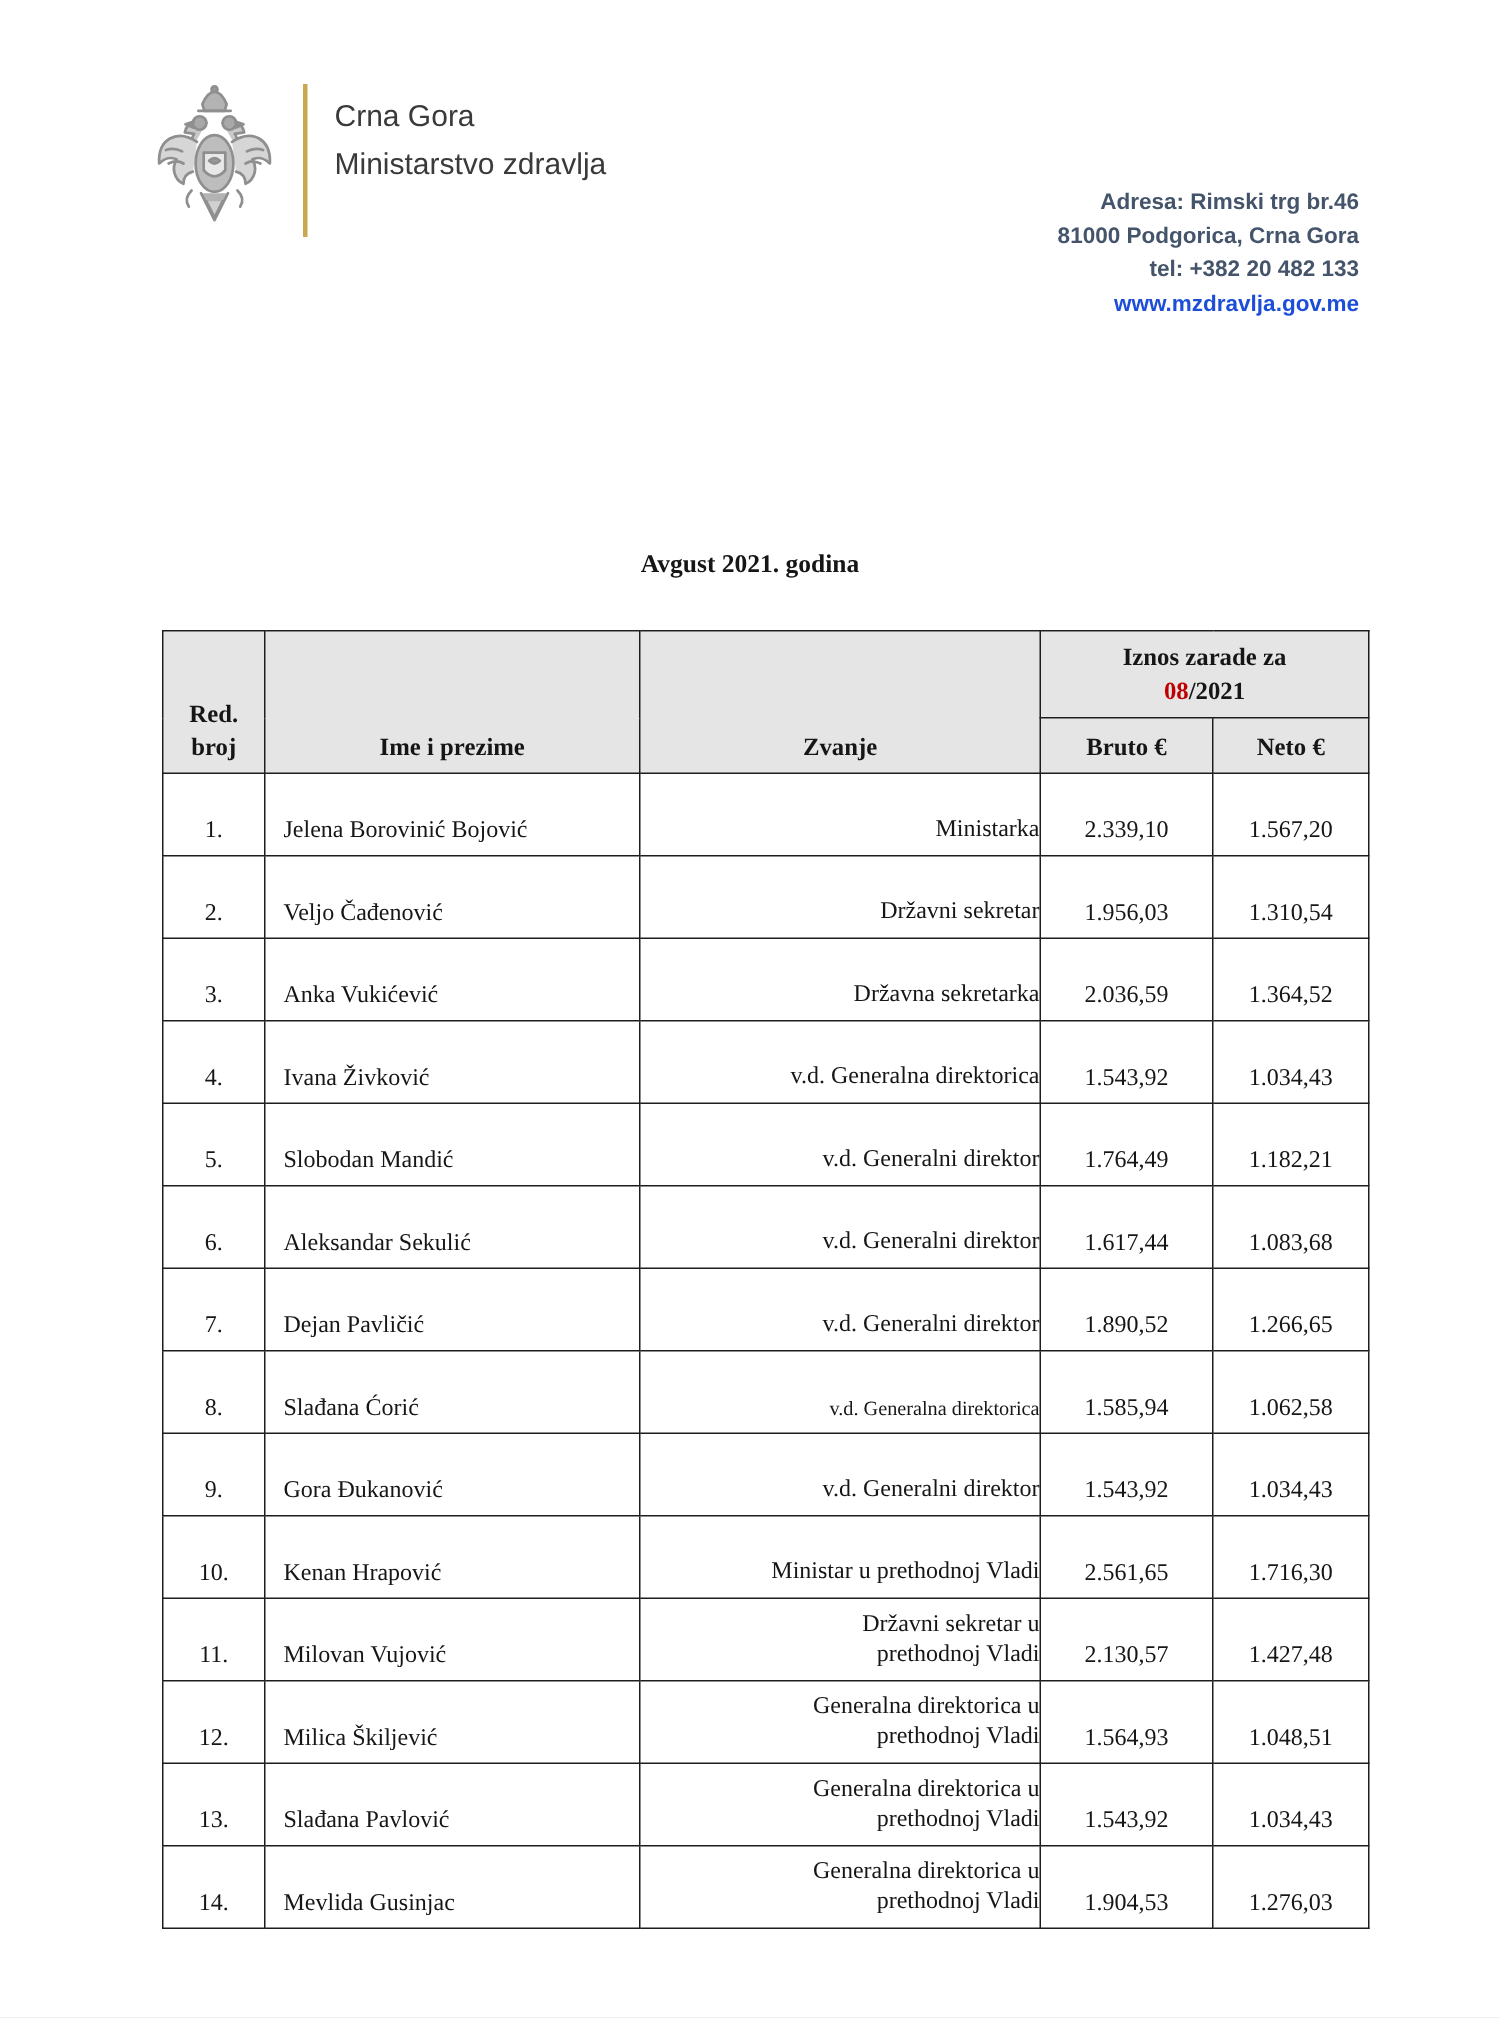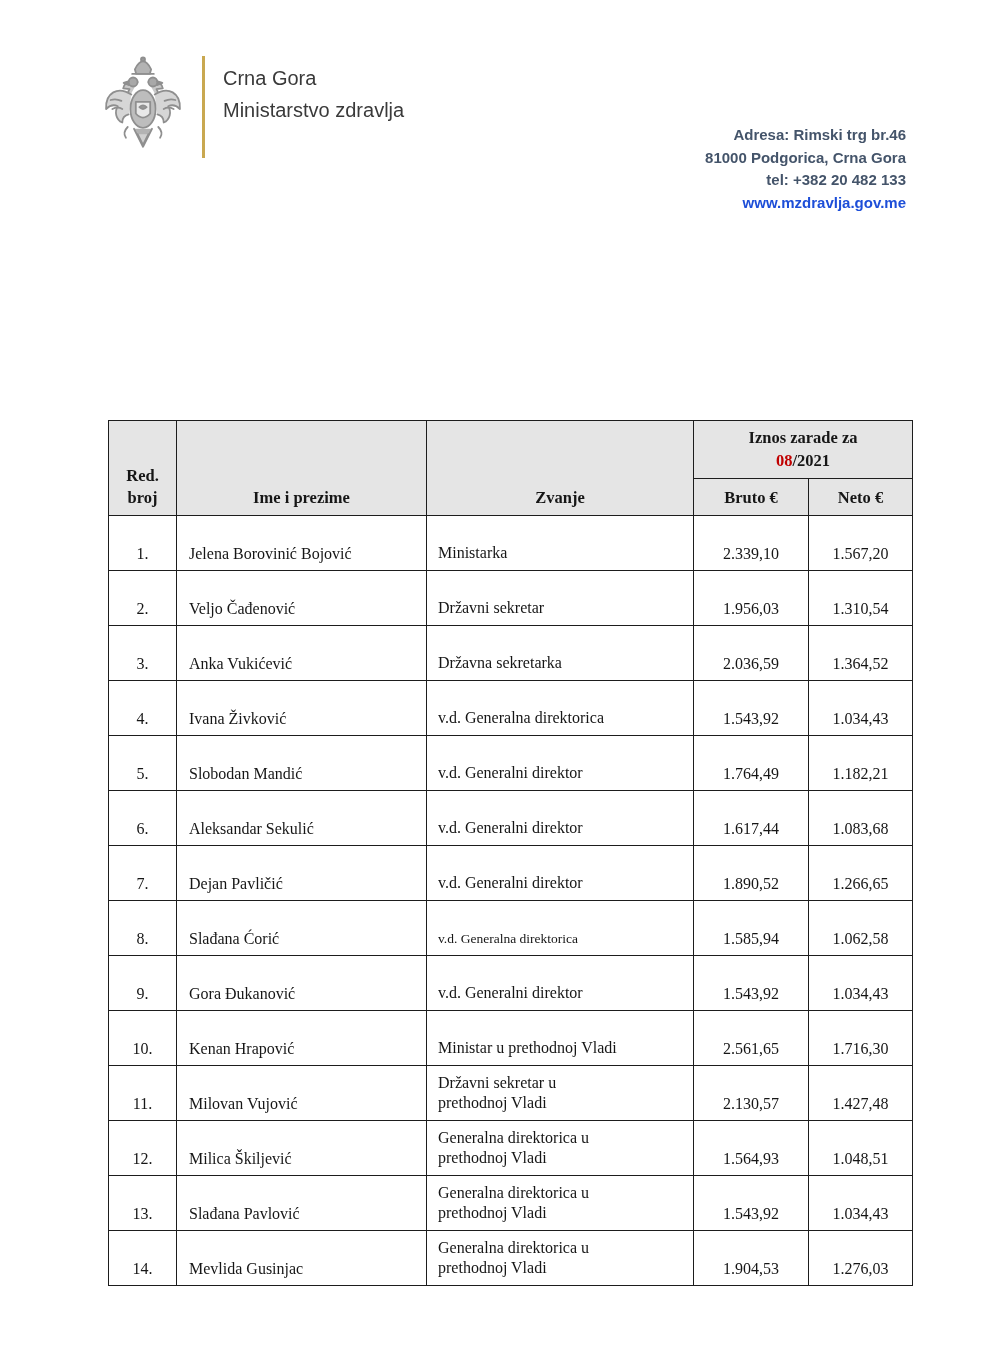--- a/index.html
+++ b/index.html
@@ -116,21 +116,21 @@
   .month-red { color: #c00000; }
 
   table.salary tbody tr { height: 55px; }
   table.salary tbody td {
     vertical-align: bottom;
     padding-bottom: 7px;
     background: #ffffff;
   }
   td.c-num   { text-align: center; }
   td.c-name  { text-align: left; padding-left: 12px; }
-  td.c-title { text-align: left; padding-left: 11px; white-space: pre-line; line-height: 1.25; }
+  td.c-title { text-align: right; white-space: pre-line; line-height: 1.25; }
   td.c-title.small { font-size: 13.5px; }
   td.c-money { text-align: center; }
 </style>
 </head>
 <body>
 
 <div class="page">
 
   <div class="brand">
     <svg class="coat-of-arms" viewBox="0 0 100 120" xmlns="http://www.w3.org/2000/svg">
@@ -168,20 +168,21 @@
     </div>
   </div>
 
   <div class="address-block">
     <div>Adresa: Rimski trg br.46</div>
     <div>81000 Podgorica, Crna Gora</div>
     <div>tel: +382 20 482 133</div>
     <div><span class="website">www.mzdravlja.gov.me</span></div>
   </div>
 
+  <div class="doc-subtitle">Avgust 2021. godina</div>
 
   <table class="salary">
     <colgroup>
       <col style="width:68px">
       <col style="width:250px">
       <col style="width:267px">
       <col style="width:115px">
       <col style="width:104px">
     </colgroup>
     <thead>

